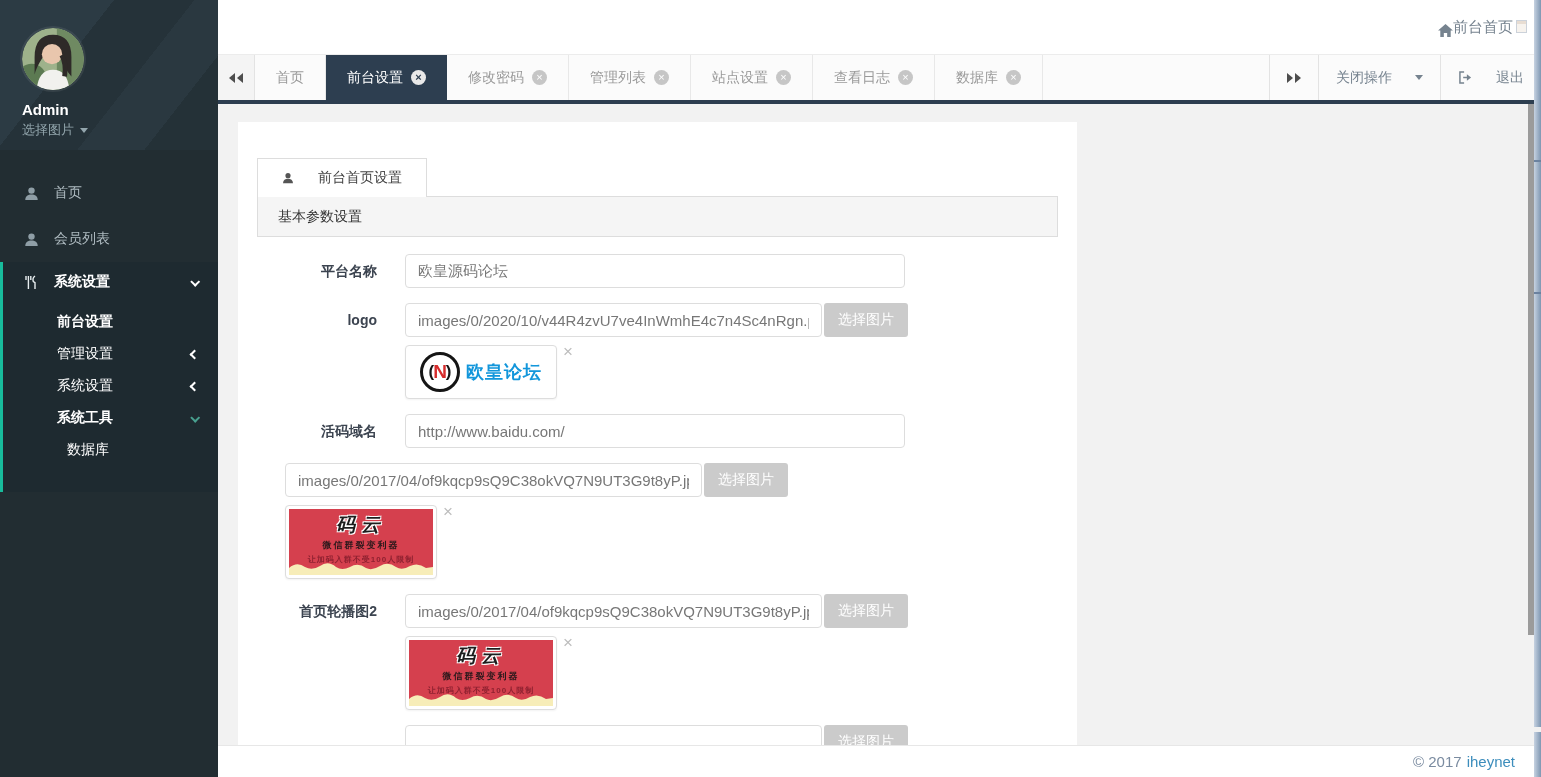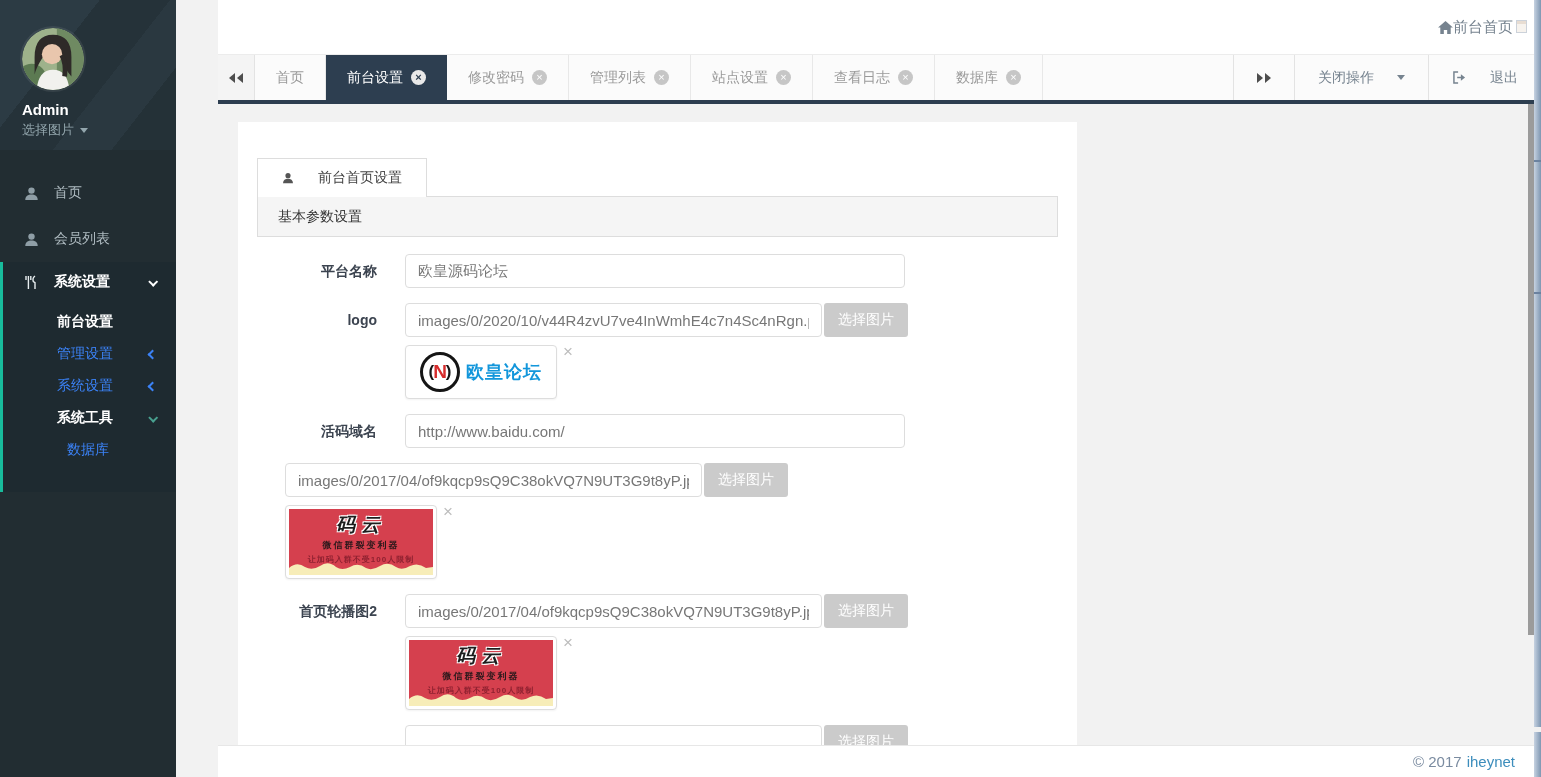--- a/index.html
+++ b/index.html
@@ -1,58 +1,58 @@
 <!DOCTYPE html>
 <html><head>
 <meta charset="utf-8">
 <style>
   * { margin:0; padding:0; box-sizing:border-box; }
   html,body { width:1541px; height:777px; overflow:hidden; font-family:"Liberation Sans", sans-serif; }
   body { background:#f2f2f2; position:relative; }
 
   
-  .sidebar { position:absolute; left:0; top:0; width:176px; height:777px; background:#222d32; z-index:4; }
+  .sidebar { position:absolute; left:0; top:0; width:218px; height:777px; background:#222d32; z-index:4; }
   .user-panel { height:150px; padding:28px 0 0 22px; position:relative;
     background:linear-gradient(128deg,#2c3b44 0%,#2c3b44 34%,#253239 34%,#253239 58%,#2a3840 58%,#2a3840 78%,#243137 78%); }
   .avatar { width:62px; height:62px; border-radius:50%; overflow:hidden; display:block; box-shadow:0 0 0 2px rgba(255,255,255,.08); }
   .user-name { margin-top:11px; color:#fff; font-size:15px; font-weight:700; }
   .user-role { margin-top:3px; color:#93a6ad; font-size:13px; display:flex; align-items:center; gap:6px; }
   .caret-down { width:0; height:0; border-left:4px solid transparent; border-right:4px solid transparent; border-top:5px solid #93a6ad; display:inline-block; }
   .nav { padding-top:20px; }
   .nav-item { height:46px; display:flex; align-items:center; padding-left:24px; color:#b0bcc2; font-size:14px; cursor:pointer; }
   .nav-item .ic { width:16px; margin-right:14px; display:inline-flex; color:#8f9ea6; }
   .nav-group { border-left:3px solid #18bc9c; background:#1e2a30; padding-bottom:26px; }
   .nav-group-header { height:40px; display:flex; align-items:center; padding-left:21px; color:#ffffff; font-size:14px; font-weight:700; cursor:pointer; }
   .nav-group-header .ic { width:16px; margin-right:14px; display:inline-flex; color:#e8eef0; }
   .nav-sub { padding-top:4px; }
-  .nav-sub-item { height:32px; display:flex; align-items:center; padding-left:54px; font-size:14px; color:#3b82f6; cursor:pointer; }
+  .nav-sub-item { height:32px; display:flex; align-items:center; padding-left:54px; font-size:14px; color:#ffffff; cursor:pointer; }
   .nav-sub-item.active { color:#ffffff; font-weight:700; }
   .nav-sub-item.deep { padding-left:64px; }
   .chev { display:inline-block; width:7px; height:7px; }
   .chev.down { border-right:2px solid currentColor; border-bottom:2px solid currentColor; transform:rotate(45deg) translateY(-1px); }
   .chev.left { border-left:2px solid currentColor; border-top:2px solid currentColor; transform:rotate(-45deg); }
   .push-right { margin-left:auto; margin-right:20px; }
   .chev-teal { color:#49a08f; }
 
   
   .main { position:absolute; left:218px; top:0; width:1323px; height:777px; }
 
   .topband { height:55px; background:#ffffff; border-bottom:1px solid #ececec; display:flex; align-items:center; justify-content:flex-end; padding-right:28px; }
-  .breadcrumb { display:flex; align-items:center; color:#76838f; font-size:15px; cursor:pointer; }
+  .breadcrumb { display:flex; align-items:flex-end; color:#76838f; font-size:15px; cursor:pointer; }
   .page-glyph { position:absolute; right:14px; top:20px; width:11px; height:13px; border:1px solid #ccd2da; background:#f7f3ee; box-shadow:inset 0 3px 0 #e8ddd2; }
 
   
   .tabbar { height:49px; background:#fbfbfb; border-bottom:4px solid #2d3e50; display:flex; align-items:stretch; }
   .tab-scroll { width:37px; display:flex; align-items:center; justify-content:center; background:#f4f4f4; border-right:1px solid #e3e3e3; cursor:pointer; }
   .tab { display:flex; align-items:center; padding:0 21px; font-size:14px; color:#9a9a9a; border-right:1px solid #e8e8e8; cursor:pointer; white-space:nowrap; }
   .tab.active { background:#2d3e50; color:#ffffff; border-right:none; }
   .tab-close { width:15px; height:15px; border-radius:50%; background:#c6c6c6; color:#ffffff; font-size:11px; line-height:14px; text-align:center; margin-left:8px; cursor:pointer; }
   .tab.active .tab-close { background:#e9e9e9; color:#2d3e50; font-weight:700; }
   .tabbar-right { margin-left:auto; display:flex; align-items:stretch; }
-  .tb-btn { display:flex; align-items:center; gap:23px; padding:0 23px; color:#76838f; font-size:14px; border-left:1px solid #e3e3e3; cursor:pointer; background:#fbfbfb;text-align:center; }
+  .tb-btn { display:flex; align-items:center; gap:23px; padding:0 17px; color:#76838f; font-size:14px; border-left:1px solid #e3e3e3; cursor:pointer; background:#fbfbfb;text-align:center; }
   .tri { width:0; height:0; border-top:5px solid transparent; border-bottom:5px solid transparent; display:inline-block; }
   .tri.l { border-right:6px solid #4d4d4d; }
   .tri.r { border-left:6px solid #4d4d4d; }
   .dbl { display:inline-flex; gap:2px; }
 
   
   .content { height:641px; overflow:hidden; background:#f2f2f2; position:relative; }
   .card { margin:18px 0 0 20px; width:839px; min-height:660px; background:#ffffff; padding:36px 19px 0 19px; }
   .inner-tab-row { border-bottom:1px solid #ddd; display:flex; }
   .inner-tab { height:39px; display:flex; align-items:center; gap:24px; padding:0 24px; border:1px solid #ddd; border-bottom:none; background:#fff; margin-bottom:-1px; position:relative; z-index:2; font-size:14px; color:#444; cursor:pointer; }

